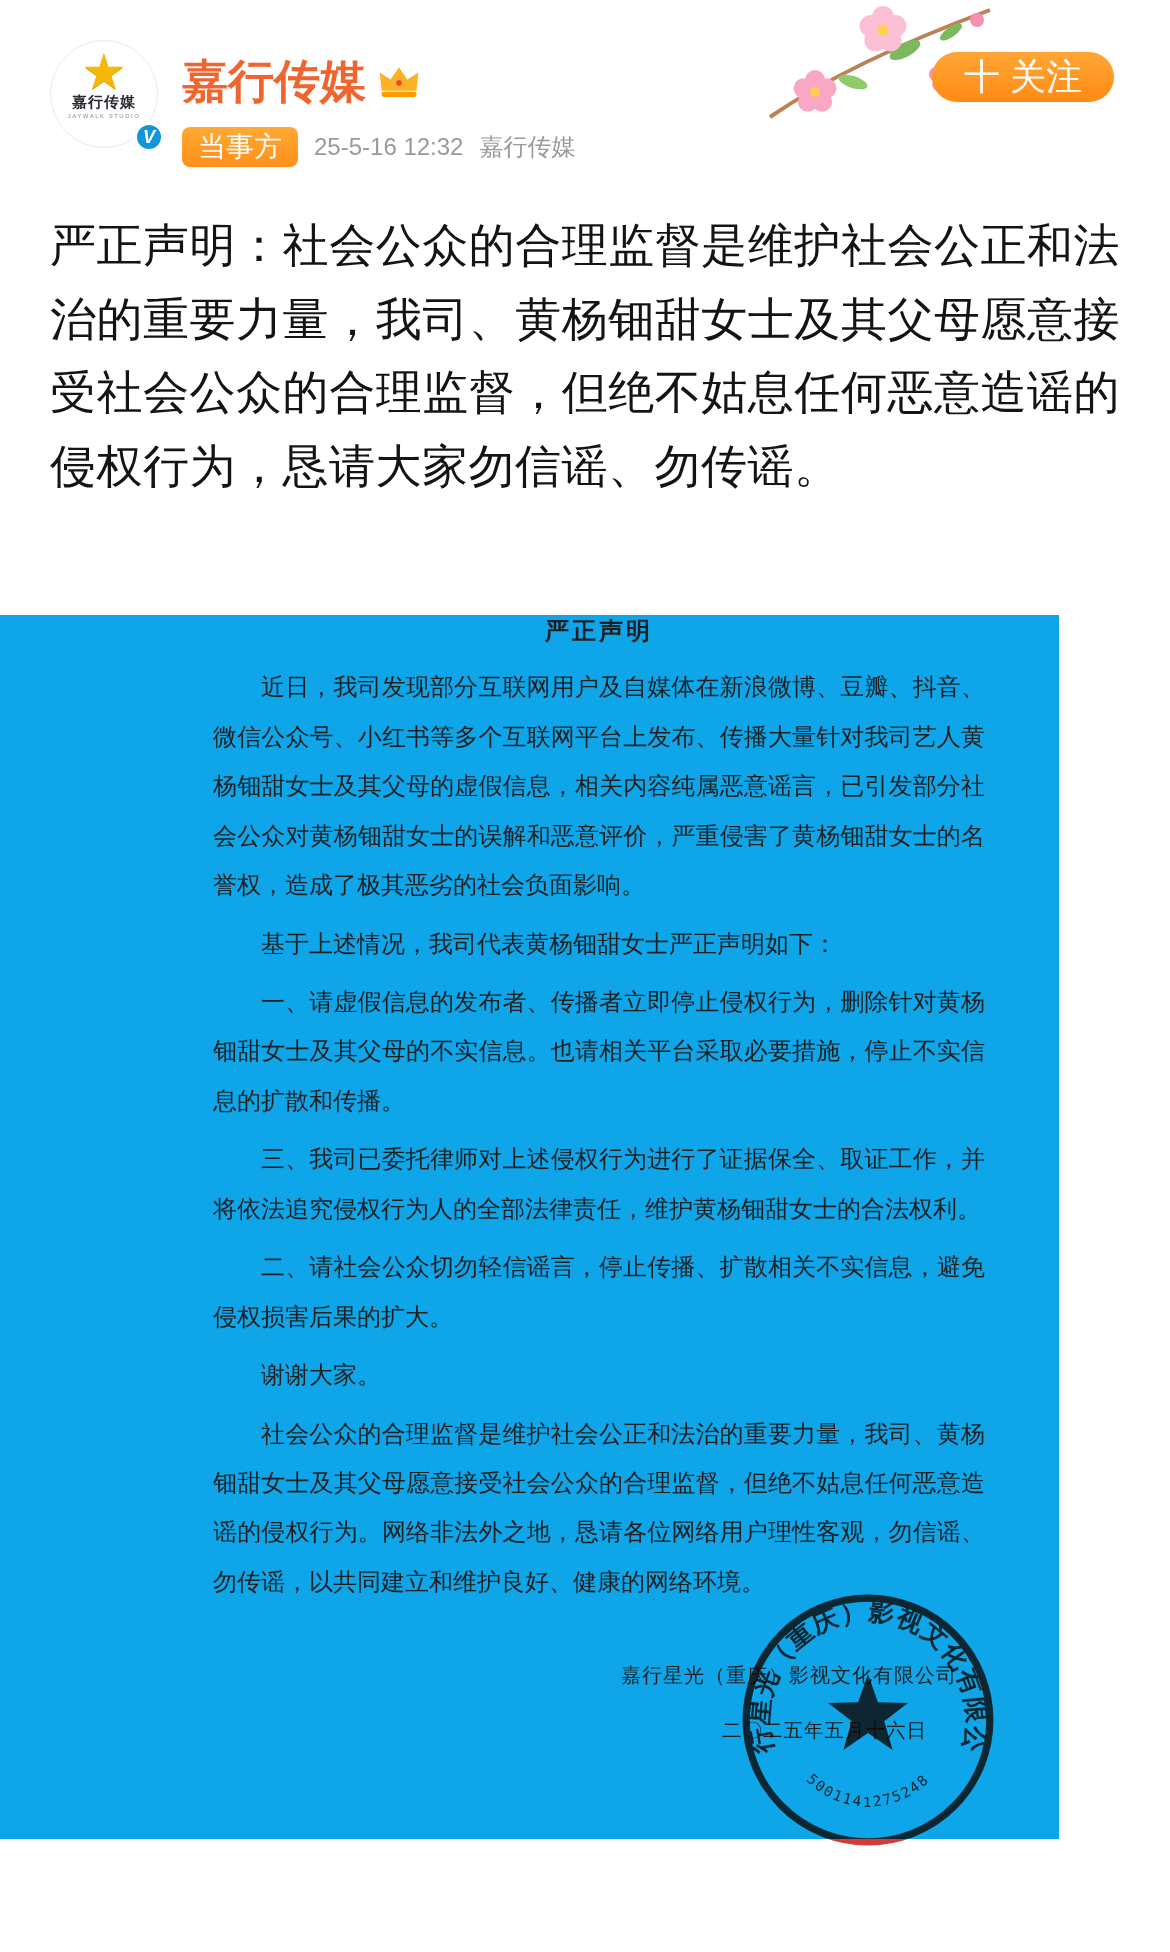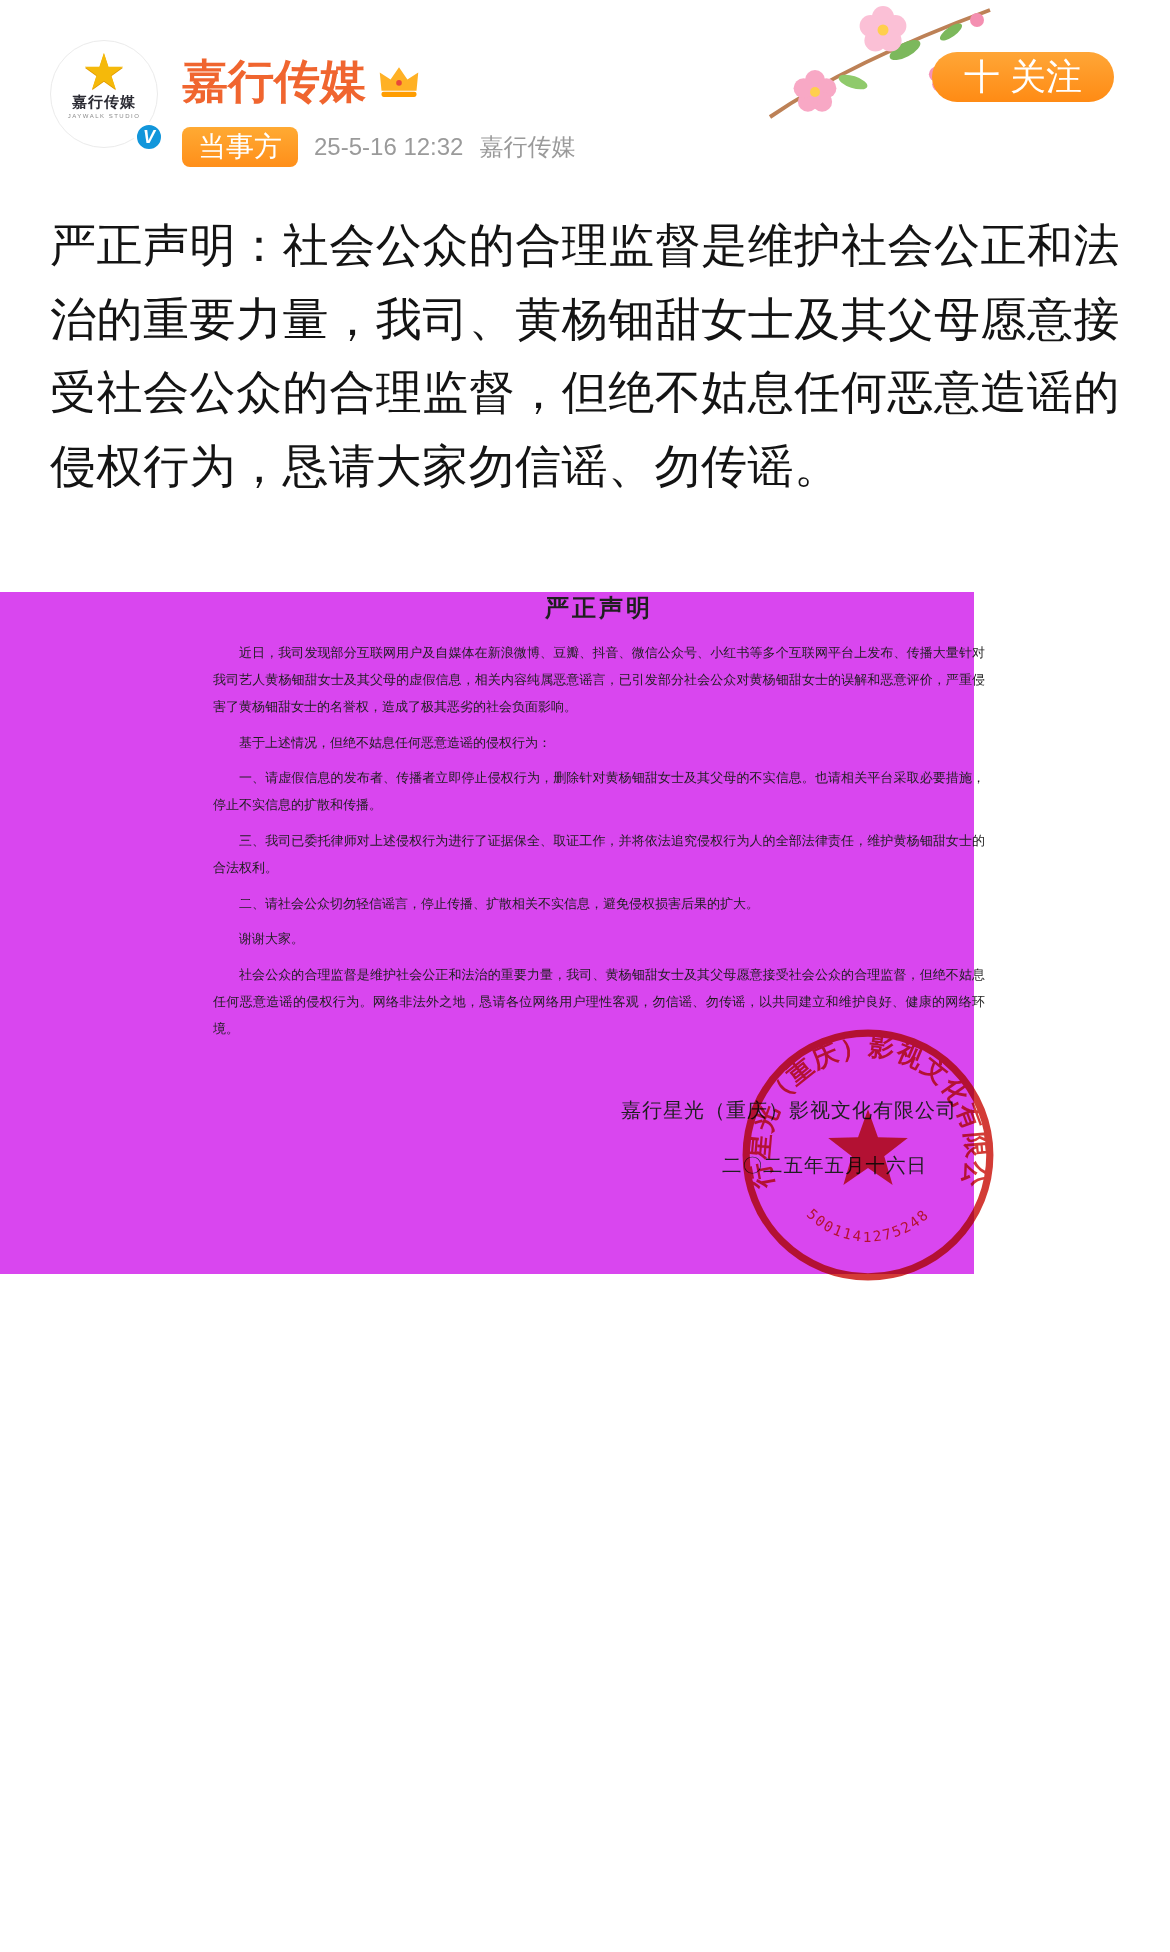--- a/index.html
+++ b/index.html
@@ -64,39 +64,39 @@
   .post-text {
     margin: 42px 50px 0 50px;
     font-size: 46px; line-height: 1.60;
     color: #141414; letter-spacing: 0.5px;
     text-align: justify;
   }
 
   
   .doc-image {
     position: relative;
-    margin-top: 89px;
-    width: 974px;
-    background: #d946ef;
+    margin-top: 112px;
+    width: 1059px;
+    background: #0ea5e9;
     cursor: pointer;
   }
   .doc {
     position: relative;
     width: 772px;
     margin-left: 213px;
     padding-bottom: 95px;
     font-family: "Liberation Serif", "DejaVu Serif", serif;
     color: #1f1f1f;
   }
   .doc-title {
     text-align: center; font-size: 24px; font-weight: 700;
     letter-spacing: 3px; margin-bottom: 16px;
   }
   .doc p {
-    font-size: 13px; line-height: 2.06;
+    font-size: 24px; line-height: 2.06;
     text-indent: 2em; text-align: justify;
     margin: 9px 0;
   }
   .doc-sign {
     margin-top: 55px; text-align: right; padding-right: 28px;
     font-size: 20px; letter-spacing: 1px;
   }
   .doc-date {
     margin-top: 28px; text-align: right; padding-right: 58px;
     font-size: 19.5px; letter-spacing: 1px;
@@ -178,21 +178,21 @@
   <button class="follow-btn">十 关注</button>
 </div>
 
 <div class="post-text">严正声明：社会公众的合理监督是维护社会公正和法治的重要力量，我司、黄杨钿甜女士及其父母愿意接受社会公众的合理监督，但绝不姑息任何恶意造谣的侵权行为，恳请大家勿信谣、勿传谣。</div>
 
 <div class="doc-image">
   <div class="doc">
     <div class="doc-title">严正声明</div>
 
     <p>近日，我司发现部分互联网用户及自媒体在新浪微博、豆瓣、抖音、微信公众号、小红书等多个互联网平台上发布、传播大量针对我司艺人黄杨钿甜女士及其父母的虚假信息，相关内容纯属恶意谣言，已引发部分社会公众对黄杨钿甜女士的误解和恶意评价，严重侵害了黄杨钿甜女士的名誉权，造成了极其恶劣的社会负面影响。</p>
-    <p>基于上述情况，但绝不姑息任何恶意造谣的侵权行为：</p>
+    <p>基于上述情况，我司代表黄杨钿甜女士严正声明如下：</p>
     <p>一、请虚假信息的发布者、传播者立即停止侵权行为，删除针对黄杨钿甜女士及其父母的不实信息。也请相关平台采取必要措施，停止不实信息的扩散和传播。</p>
     <p>三、我司已委托律师对上述侵权行为进行了证据保全、取证工作，并将依法追究侵权行为人的全部法律责任，维护黄杨钿甜女士的合法权利。</p>
     <p>二、请社会公众切勿轻信谣言，停止传播、扩散相关不实信息，避免侵权损害后果的扩大。</p>
     <p>谢谢大家。</p>
     <p>社会公众的合理监督是维护社会公正和法治的重要力量，我司、黄杨钿甜女士及其父母愿意接受社会公众的合理监督，但绝不姑息任何恶意造谣的侵权行为。网络非法外之地，恳请各位网络用户理性客观，勿信谣、勿传谣，以共同建立和维护良好、健康的网络环境。</p>
 
     <div class="doc-sign">嘉行星光（重庆）影视文化有限公司</div>
     <div class="doc-date">二〇二五年五月十六日</div>
 
     <svg class="seal" viewBox="0 0 200 200">

